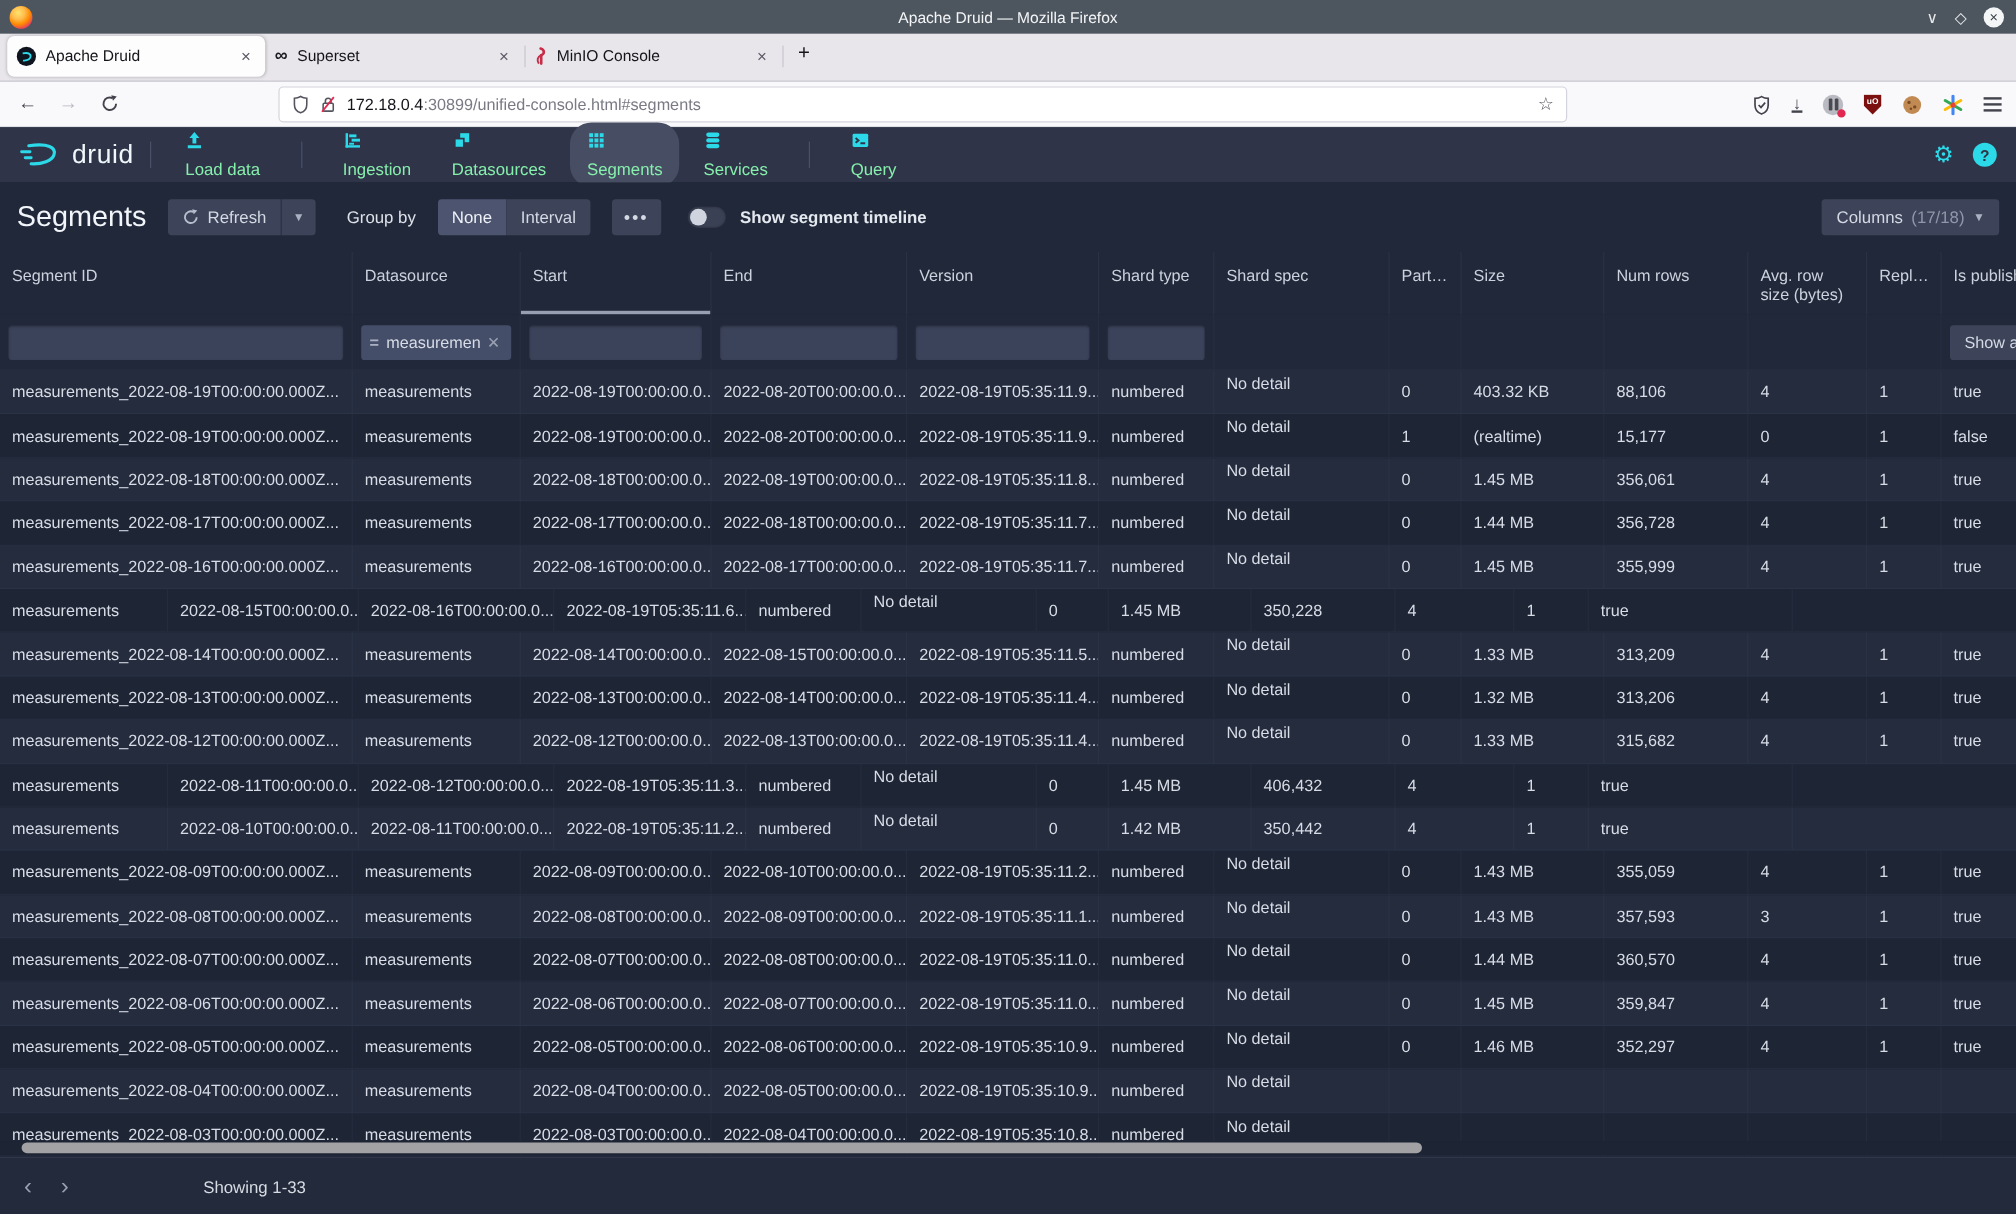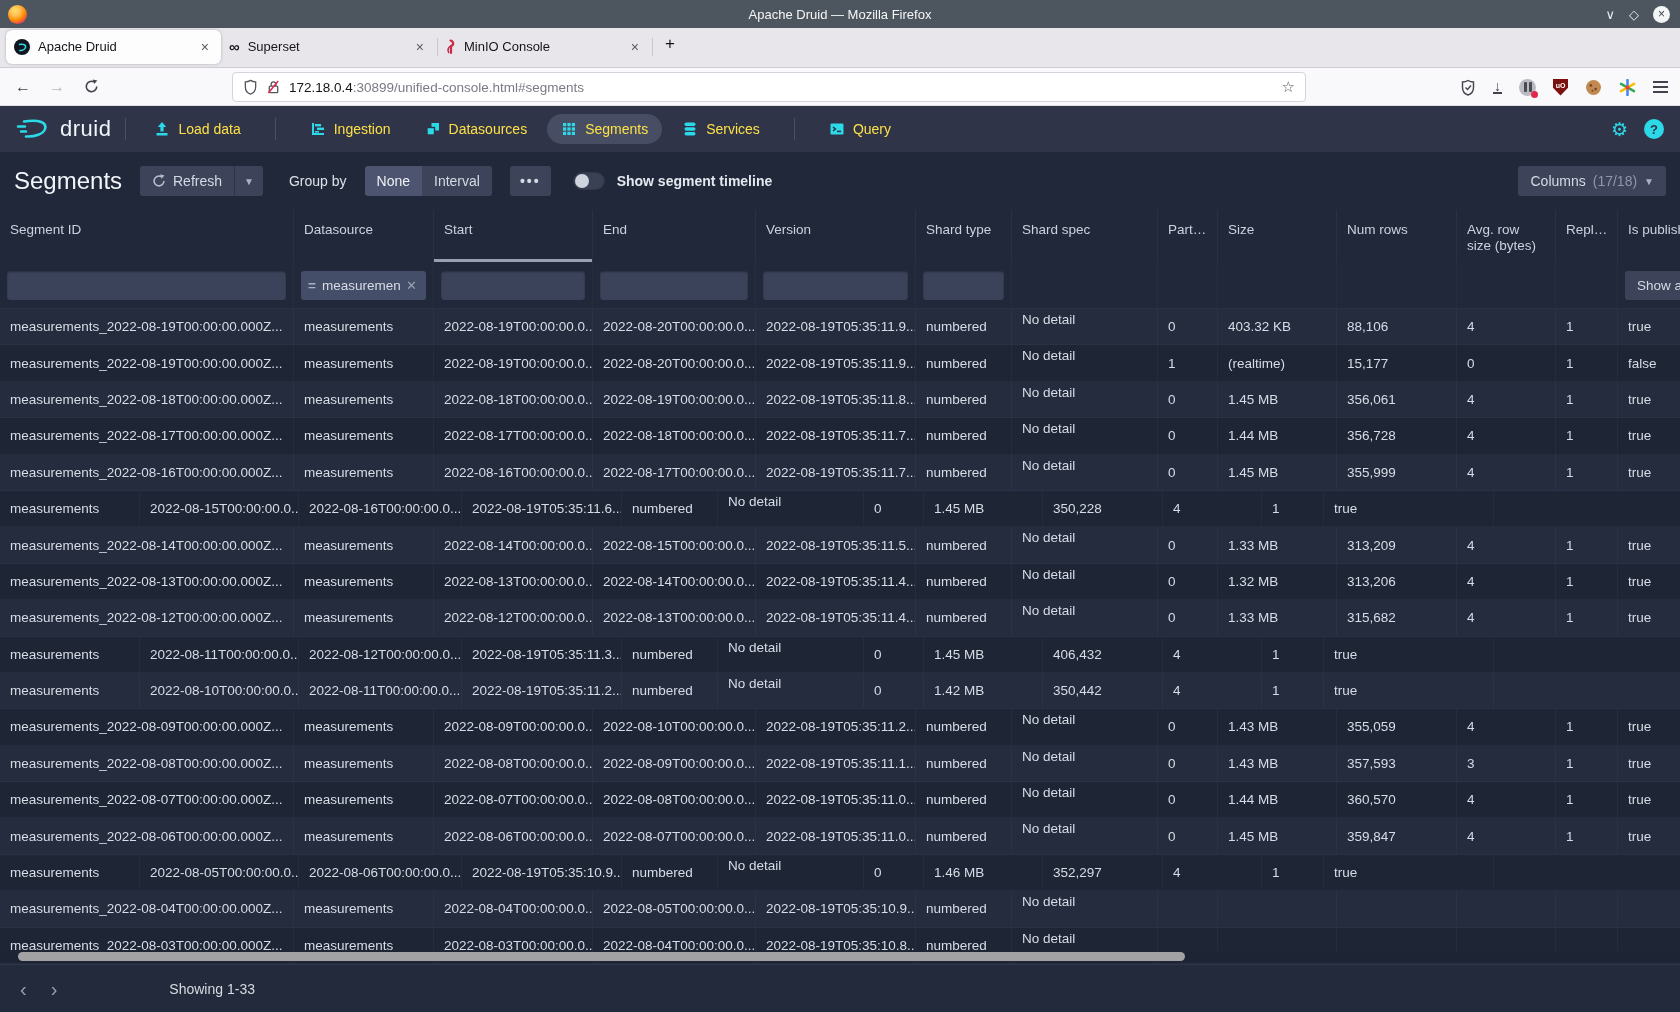--- a/index.html
+++ b/index.html
@@ -52,21 +52,21 @@
     color:#fff; font-size:7px; text-align:center; line-height:14px; font-weight:bold; }
   .burger { display:flex; flex-direction:column; gap:3px; }
   .burger i { width:15px; height:2px; background:#43434d; }
 
   
   #druidbar { position:absolute; top:106px; left:0; width:1680px; height:46px; background:#2f3448;
     display:flex; align-items:center; color:#f0f3f8; }
   #brand { display:flex; align-items:center; gap:8px; margin-left:16px; }
   #brand-text { font-size:22px; font-weight:300; letter-spacing:.5px; color:#eef7fa; }
   .vdiv { width:1px; height:22px; background:#4a5068; margin:0 14px; }
-  .dnav { display:flex; align-items:flex-start; gap:8px; padding:7px 14px; border-radius:18px; font-size:14px; color:#fde047; }
+  .dnav { display:flex; align-items:flex-start; gap:8px; padding:7px 14px; border-radius:18px; font-size:14px; color:#86efac;flex-direction:column; }
   .dnav.active { background:#474e64; }
   #druid-right { position:absolute; right:16px; display:flex; align-items:center; gap:16px; }
   #gear { font-size:19px; color:#2cd9e8; }
   #help { width:20px; height:20px; border-radius:50%; background:#2cd9e8; color:#2f3448; font-weight:bold;
     font-size:13px; display:flex; align-items:center; justify-content:center; }
 
   
   #controlbar { position:absolute; top:152px; left:0; width:1680px; height:58px; background:#212839;
     display:flex; align-items:center; }
   #page-title { font-size:24px; color:#f2f5f9; margin:0 14px; width:112px; }
@@ -636,20 +636,21 @@
         <div class="dcell" style="width: 96px;">numbered</div>
         <div class="dcell topalign" style="width: 146px;">No detail</div>
         <div class="dcell" style="width: 60px;">0</div>
         <div class="dcell" style="width: 119px;">1.45 MB</div>
         <div class="dcell" style="width: 120px;">359,847</div>
         <div class="dcell" style="width: 99px;">4</div>
         <div class="dcell" style="width: 62px;">1</div>
         <div class="dcell" style="width: 170px;">true</div>
       </div>
       <div class="trow drow">
+        <div class="dcell" style="width: 294px;">measurements_2022-08-05T00:00:00.000Z...</div>
         <div class="dcell" style="width: 140px;">measurements</div>
         <div class="dcell" style="width: 159px;">2022-08-05T00:00:00.0...</div>
         <div class="dcell" style="width: 163px;">2022-08-06T00:00:00.0...</div>
         <div class="dcell" style="width: 160px;">2022-08-19T05:35:10.9...</div>
         <div class="dcell" style="width: 96px;">numbered</div>
         <div class="dcell topalign" style="width: 146px;">No detail</div>
         <div class="dcell" style="width: 60px;">0</div>
         <div class="dcell" style="width: 119px;">1.46 MB</div>
         <div class="dcell" style="width: 120px;">352,297</div>
         <div class="dcell" style="width: 99px;">4</div>

